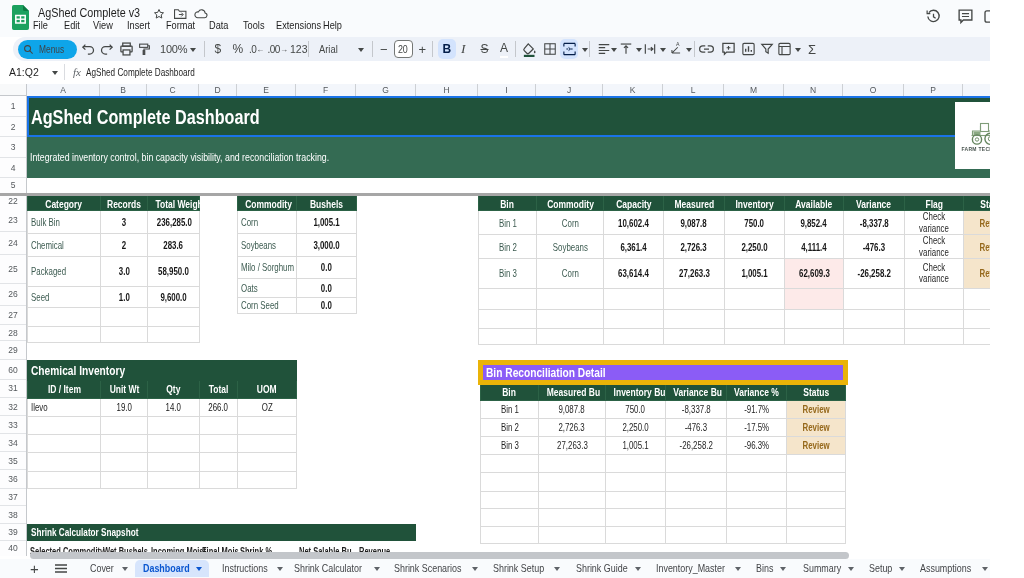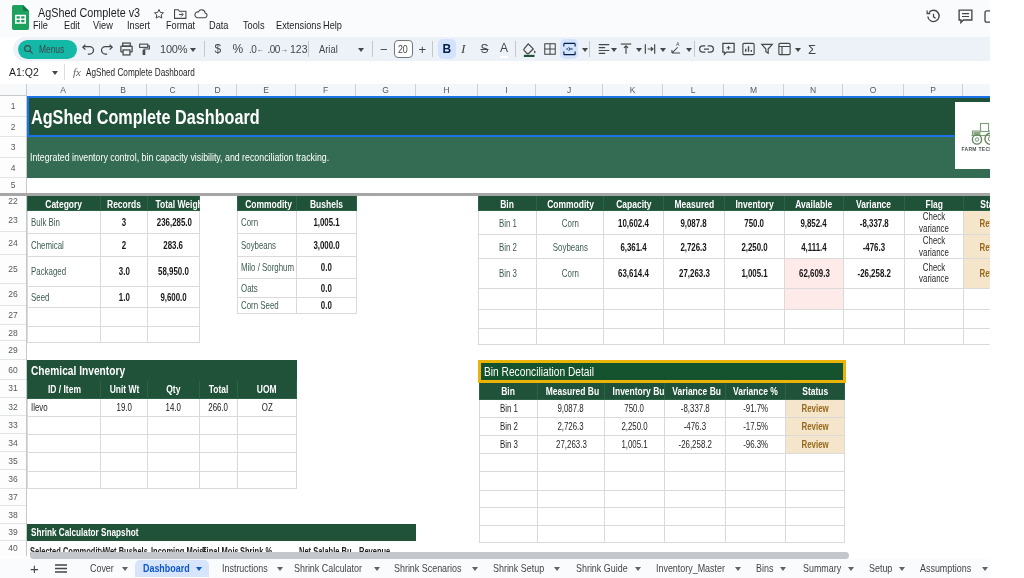--- a/index.html
+++ b/index.html
@@ -100,21 +100,21 @@
         <path d="M7 8 h10 M7 12 h10" stroke-width="1.7"></path>
       </svg>
     <svg class="abs" style="left:984px;top:9px" width="20" height="15" viewBox="0 0 30 20" fill="none" stroke="#444746" stroke-width="2">
         <rect x="1.5" y="1.5" width="19" height="17" rx="3"></rect>
         <path d="M20.5 8 l7-4.5 v13 l-7-4.5 z" fill="#444746" stroke="none"></path>
       </svg>
     <div class="abs" style="left:1009px;top:15px;width:0;height:0;border-left:4px solid transparent;border-right:4px solid transparent;border-top:4.5px solid #444746"></div>
   </div>
   <div id="toolbar">
 
-    <div class="abs" style="left:4.5px;top:2.5px;width:59px;height:19px;background:#14b8a6;border-radius:10px;">
+    <div class="abs" style="left:4.5px;top:2.5px;width:59px;height:19px;background:#0ea5e9;border-radius:10px;">
       <svg class="abs" style="left:5px;top:4px" width="11" height="11" viewBox="0 0 24 24" fill="none" stroke="#444746" stroke-width="2.4">
           <circle cx="10" cy="10" r="6.5"></circle>
           <path d="M15 15 l6 6"></path>
         </svg>
       <span class="abs" style="left:21px;top:3.5px;font-size:10.5px;color:#3f4347;transform:scaleX(0.8);transform-origin:left center;">Menus</span>
     </div>
     <svg class="ticon" style="left:67.5px" width="15" height="24" viewBox="0 0 24 24" fill="none" stroke="#444746" stroke-width="2">
         <path d="M7 5 L3 9 l4 4"></path>
         <path d="M3 9 h11 a6 6 0 0 1 0 12 h-3" transform="translate(0,-1)"></path>
       </svg>
@@ -521,21 +521,21 @@
       <colgroup>
           <col style="width:58px">
           <col style="width:67px">
           <col style="width:60px">
           <col style="width:61px">
           <col style="width:60px">
           <col style="width:59px">
         </colgroup>
       <tbody>
           <tr style="height:20px">
-            <td colspan="6" class="l bt" style="background:#14532d;color:#fff;font-weight:normal;font-size:11.5px;border:3px solid #eab308"><s>Bin Reconciliation Detail</s></td>
+            <td colspan="6" class="l bt" style="background:#8b5cf6;color:#fff;font-weight:bold;font-size:11.5px;border:5px solid #eab308"><s>Bin Reconciliation Detail</s></td>
           </tr>
       <tr class="hd" style="height:17.5px">
             <td><s>Bin</s></td>
             <td><s>Measured Bu</s></td>
             <td><s>Inventory Bu</s></td>
             <td><s>Variance Bu</s></td>
             <td><s>Variance %</s></td>
             <td><s>Status</s></td>
           </tr>
       <tr style="height:18px">

